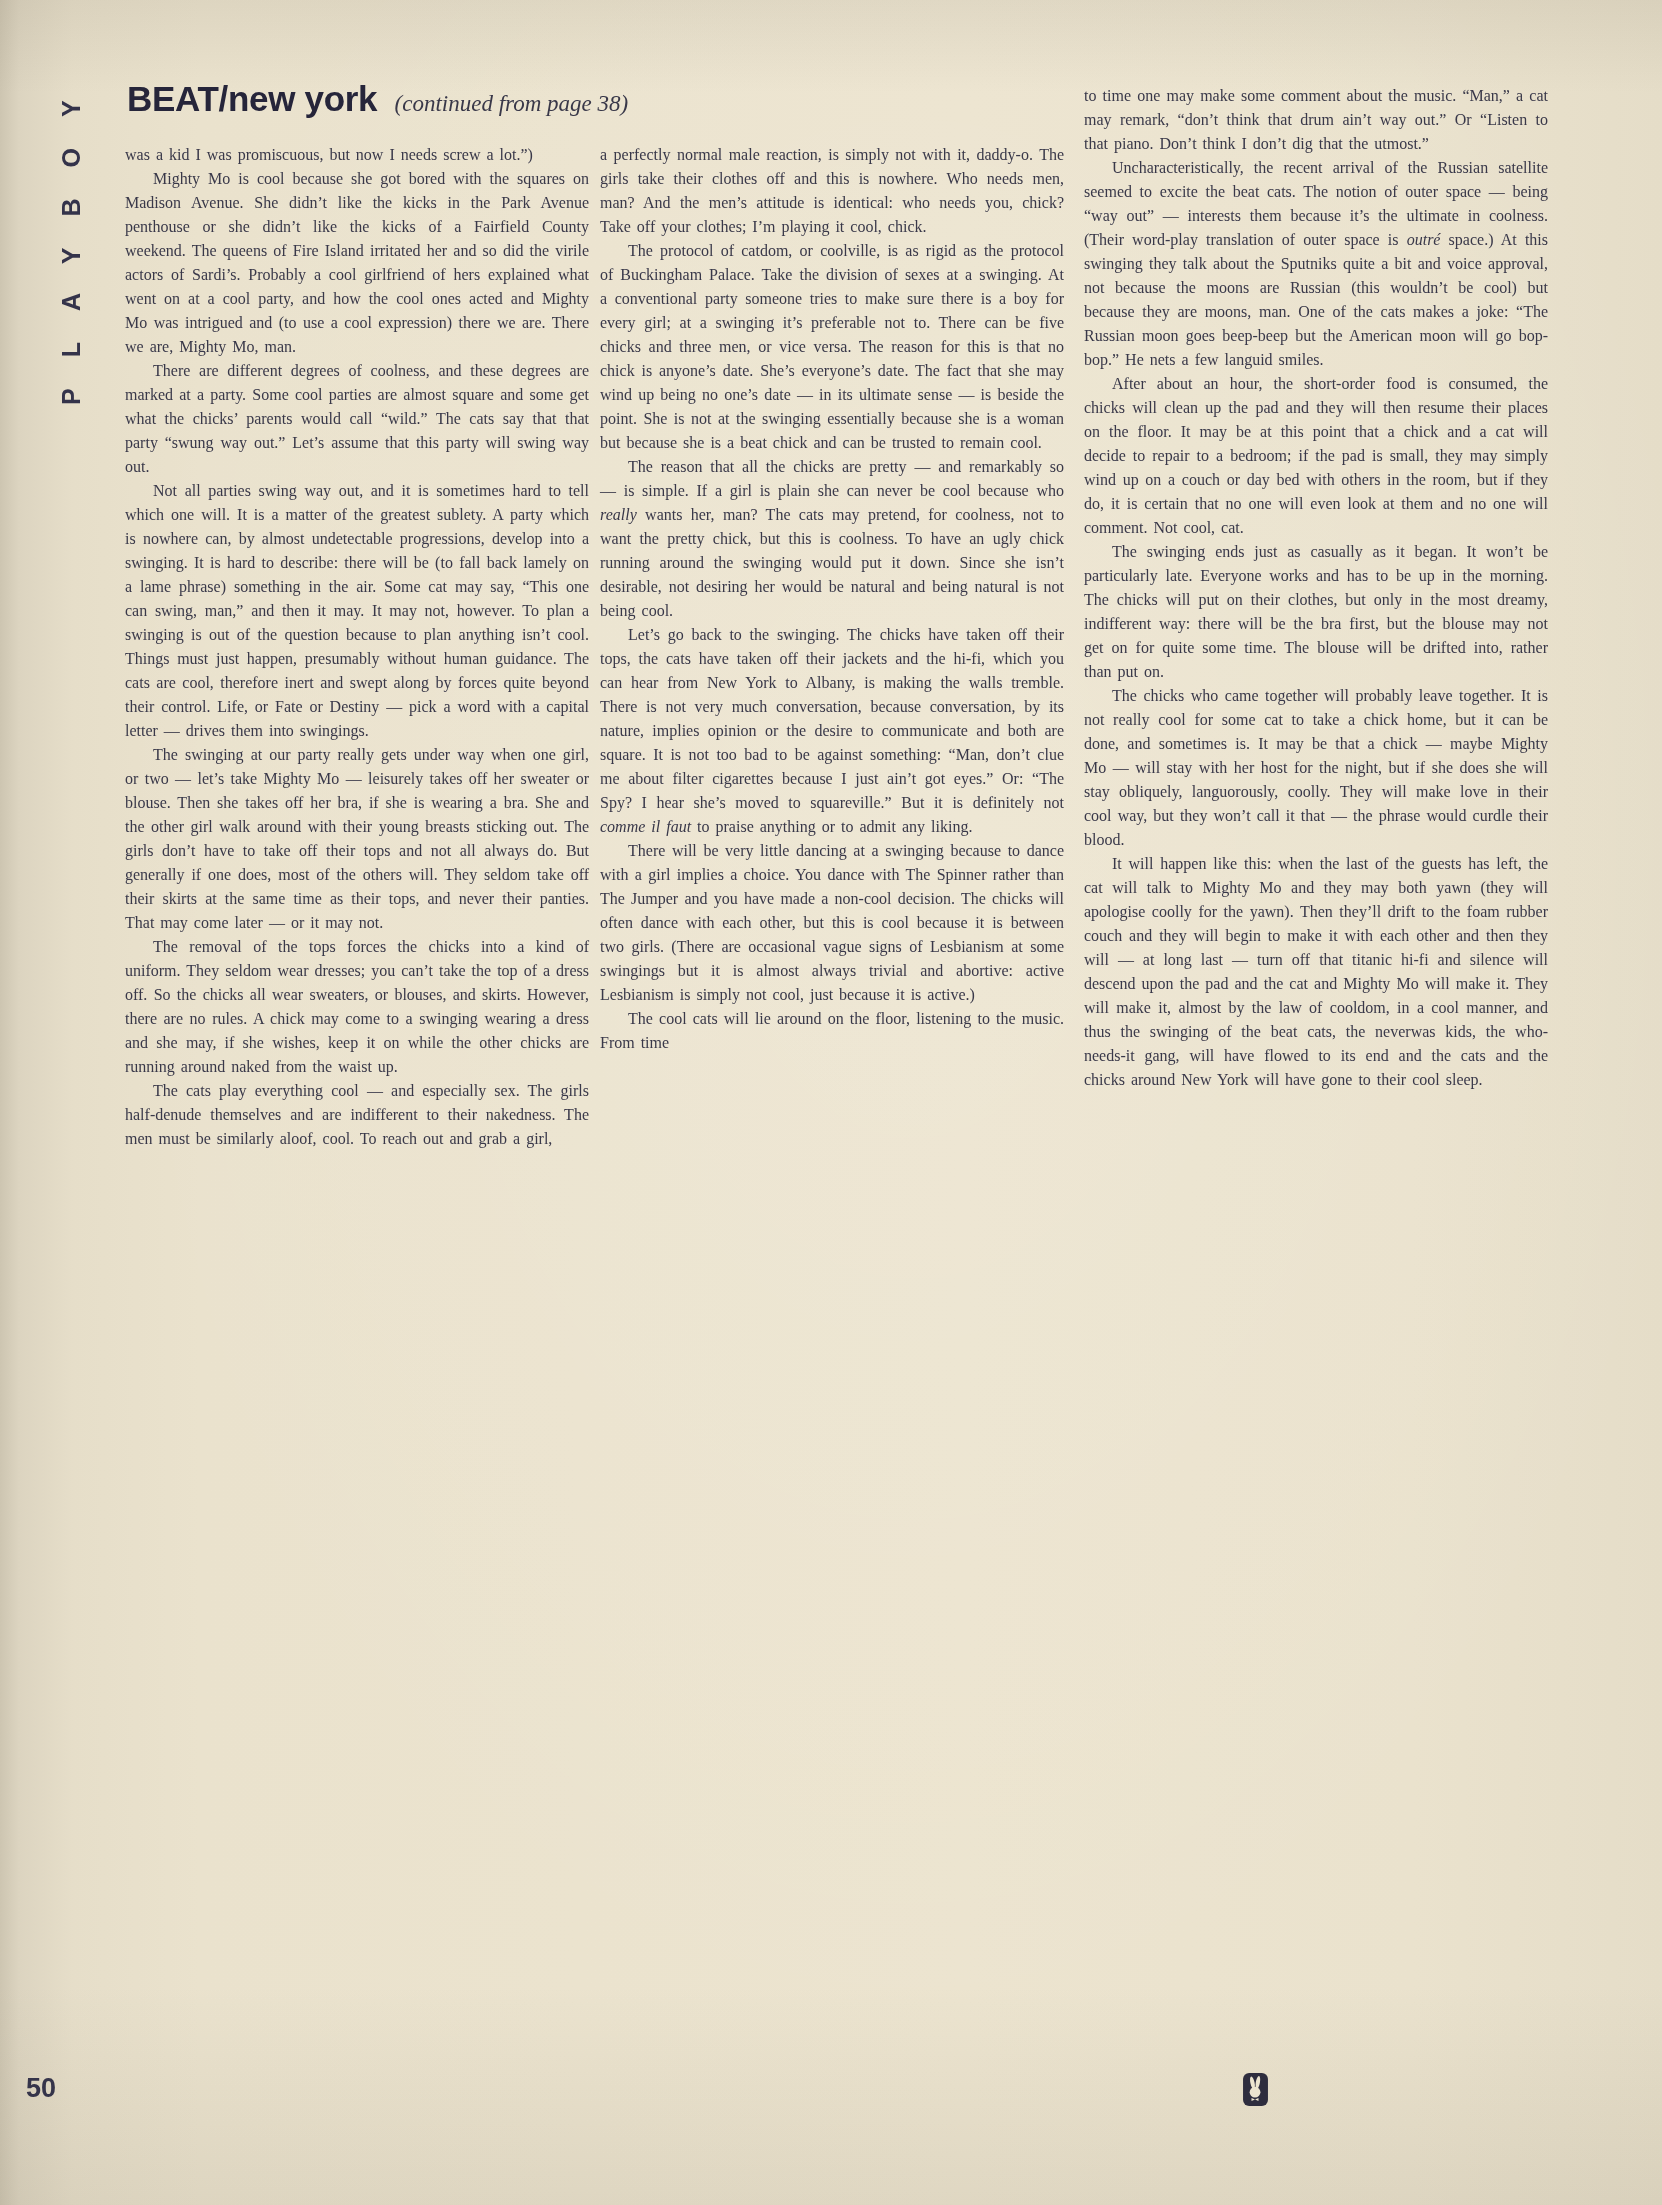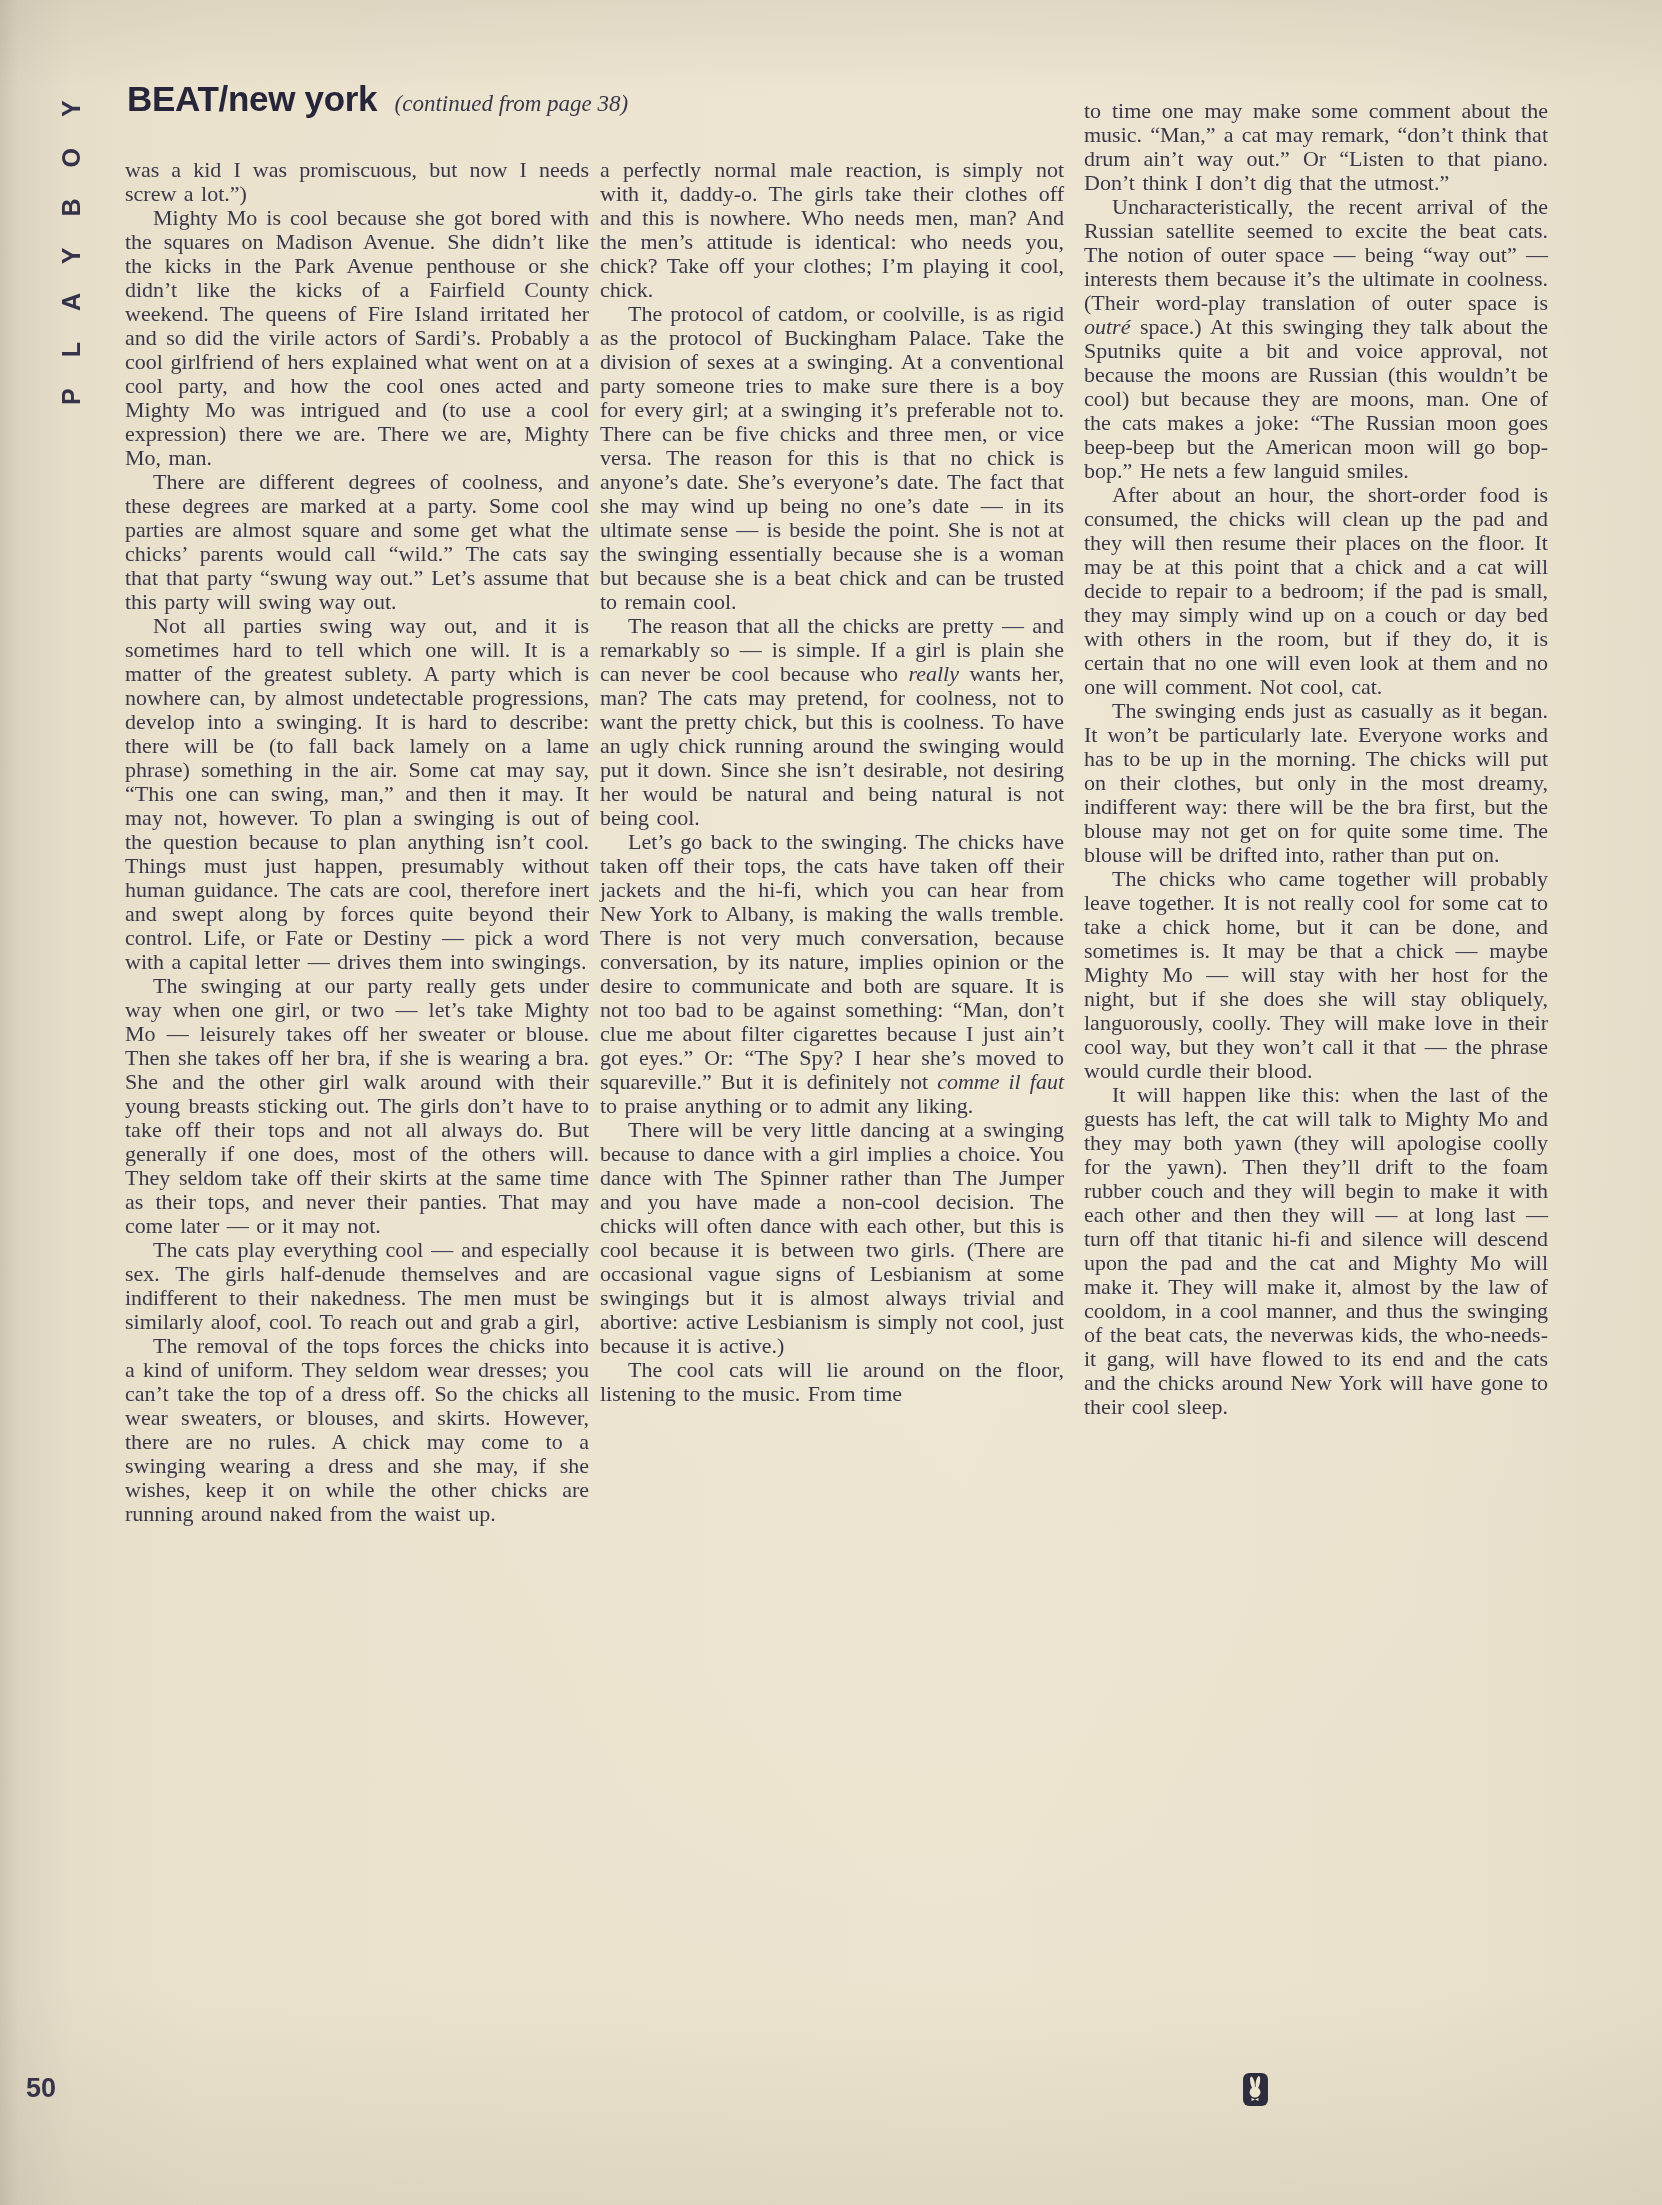--- a/index.html
+++ b/index.html
@@ -50,26 +50,25 @@
     font-style: italic;
     font-size: 23px;
     color: #393849;
     margin-left: 17.3px;
   }
 
   
   .col {
     position: absolute;
     width: 464px;
-    font-size: 22px;
+    font-size: 16px;
     line-height: 24px;
     text-align: justify;
     word-spacing: 2px;
     hyphens: auto;
-    margin-top: 15px;
     -webkit-hyphens: auto;
   }
   .col1 { left: 125px;  top: 143px; }
   .col2 { left: 600px;  top: 143px; }
   .col3 { left: 1084px; top: 84px; }
   .col p { margin: 0; text-indent: 28px; }
   .col p.noindent { text-indent: 0; }
   .col i { }
 
   
@@ -103,22 +102,22 @@
   <div class="header">
     <span class="title">BEAT/new york</span><span class="continued">(continued from page 38)</span>
   </div>
 
   <div class="col col1">
     <p class="noindent">was a kid I was promiscuous, but now I needs screw a lot.”)</p>
     <p>Mighty Mo is cool because she got bored with the squares on Madison Avenue. She didn’t like the kicks in the Park Avenue penthouse or she didn’t like the kicks of a Fairfield County weekend. The queens of Fire Island irritated her and so did the virile actors of Sardi’s. Probably a cool girlfriend of hers explained what went on at a cool party, and how the cool ones acted and Mighty Mo was intrigued and (to use a cool expression) there we are. There we are, Mighty Mo, man.</p>
     <p>There are different degrees of coolness, and these degrees are marked at a party. Some cool parties are almost square and some get what the chicks’ parents would call “wild.” The cats say that that party “swung way out.” Let’s assume that this party will swing way out.</p>
     <p>Not all parties swing way out, and it is sometimes hard to tell which one will. It is a matter of the greatest sublety. A party which is nowhere can, by almost undetectable progressions, develop into a swinging. It is hard to describe: there will be (to fall back lamely on a lame phrase) something in the air. Some cat may say, “This one can swing, man,” and then it may. It may not, however. To plan a swinging is out of the question because to plan anything isn’t cool. Things must just happen, presumably without human guidance. The cats are cool, therefore inert and swept along by forces quite beyond their control. Life, or Fate or Destiny — pick a word with a capital letter — drives them into swingings.</p>
     <p>The swinging at our party really gets under way when one girl, or two — let’s take Mighty Mo — leisurely takes off her sweater or blouse. Then she takes off her bra, if she is wearing a bra. She and the other girl walk around with their young breasts sticking out. The girls don’t have to take off their tops and not all always do. But generally if one does, most of the others will. They seldom take off their skirts at the same time as their tops, and never their panties. That may come later — or it may not.</p>
+    <p>The removal of the tops forces the chicks into a kind of uniform. They seldom wear dresses; you can’t take the top of a dress off. So the chicks all wear sweaters, or blouses, and skirts. However, there are no rules. A chick may come to a swinging wearing a dress and she may, if she wishes, keep it on while the other chicks are running around naked from the waist up.</p>
     <p>The cats play everything cool — and especially sex. The girls half-denude themselves and are indifferent to their nakedness. The men must be similarly aloof, cool. To reach out and grab a girl,</p>
-    <p>The removal of the tops forces the chicks into a kind of uniform. They seldom wear dresses; you can’t take the top of a dress off. So the chicks all wear sweaters, or blouses, and skirts. However, there are no rules. A chick may come to a swinging wearing a dress and she may, if she wishes, keep it on while the other chicks are running around naked from the waist up.</p>
   </div>
 
   <div class="col col2">
     <p class="noindent">a perfectly normal male reaction, is simply not with it, daddy-o. The girls take their clothes off and this is nowhere. Who needs men, man? And the men’s attitude is identical: who needs you, chick? Take off your clothes; I’m playing it cool, chick.</p>
     <p>The protocol of catdom, or coolville, is as rigid as the protocol of Buckingham Palace. Take the division of sexes at a swinging. At a conventional party someone tries to make sure there is a boy for every girl; at a swinging it’s preferable not to. There can be five chicks and three men, or vice versa. The reason for this is that no chick is anyone’s date. She’s everyone’s date. The fact that she may wind up being no one’s date — in its ultimate sense — is beside the point. She is not at the swinging essentially because she is a woman but because she is a beat chick and can be trusted to remain cool.</p>
     <p><span>The reason that all the chicks are pretty — and remarkably so — is simple. If a girl is plain she can never be cool because who </span><i>really</i><span> wants her, man? The cats may pretend, for coolness, not to want the pretty chick, but this is coolness. To have an ugly chick running around the swinging would put it down. Since she isn’t desirable, not desiring her would be natural and being natural is not being cool.</span></p>
     <p><span>Let’s go back to the swinging. The chicks have taken off their tops, the cats have taken off their jackets and the hi-fi, which you can hear from New York to Albany, is making the walls tremble. There is not very much conversation, because conversation, by its nature, implies opinion or the desire to communicate and both are square. It is not too bad to be against something: “Man, don’t clue me about filter cigarettes because I just ain’t got eyes.” Or: “The Spy? I hear she’s moved to squareville.” But it is definitely not </span><i>comme il faut</i><span> to praise anything or to admit any liking.</span></p>
     <p>There will be very little dancing at a swinging because to dance with a girl implies a choice. You dance with The Spinner rather than The Jumper and you have made a non-cool decision. The chicks will often dance with each other, but this is cool because it is between two girls. (There are occasional vague signs of Lesbianism at some swingings but it is almost always trivial and abortive: active Lesbianism is simply not cool, just because it is active.)</p>
     <p>The cool cats will lie around on the floor, listening to the music. From time</p>
   </div>

